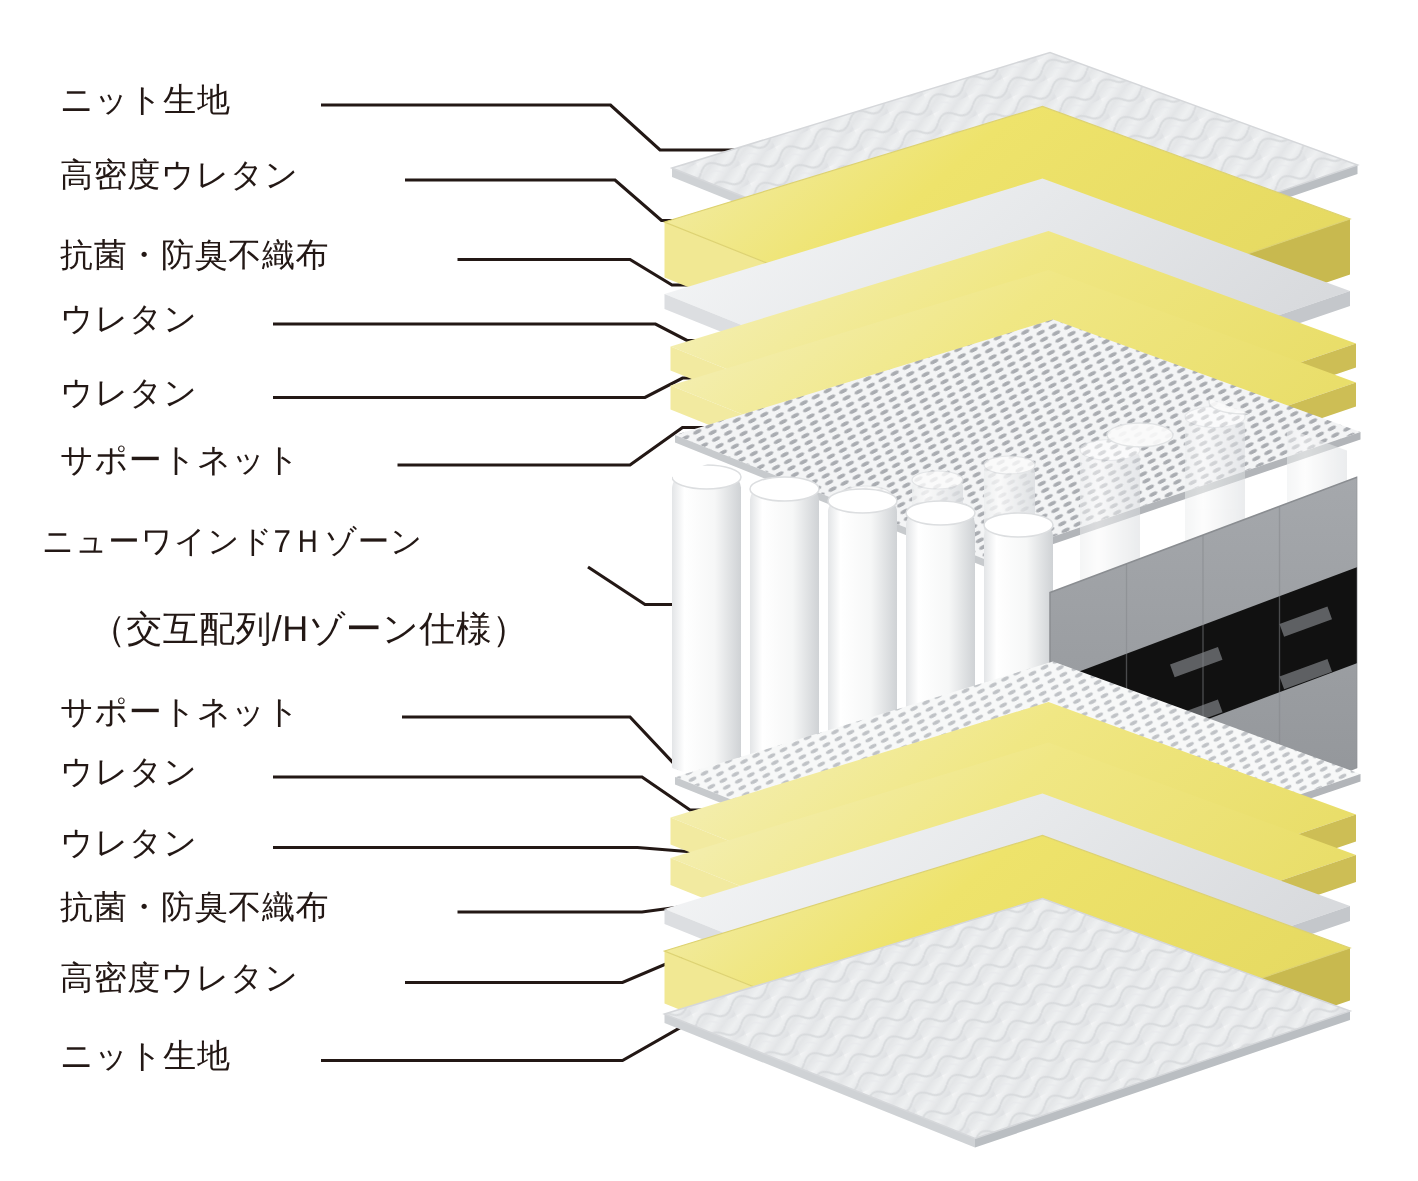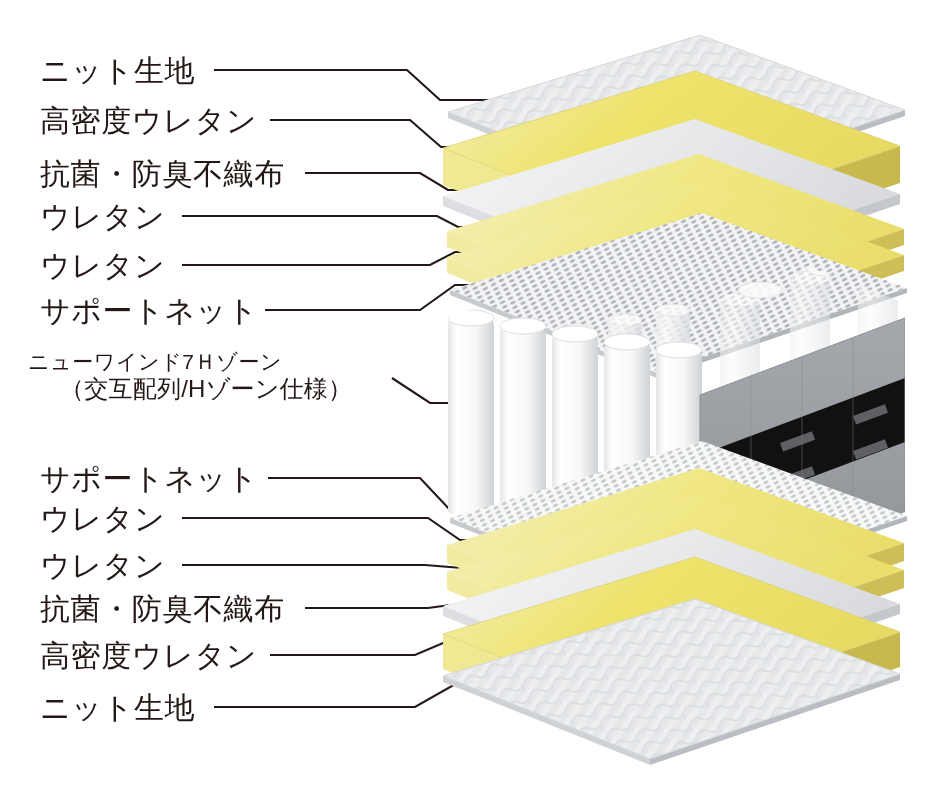--- a/index.html
+++ b/index.html
@@ -11,21 +11,21 @@
   #stage{position:relative;width:945px;height:787px;background:#fff;}
   #diagram{position:absolute;left:0;top:0;width:945px;height:787px;}
 
   .lbl{
     position:absolute;
     white-space:nowrap;
     color:#231815;
     letter-spacing:.02em;
     line-height:1;
   }
-  .lbl-main{font-size:30px;}
+  .lbl-main{font-size:22px;}
   .lbl-big{font-size:21px;letter-spacing:.03em;}
   .lbl-sub{font-size:24px;letter-spacing:.01em;}
 </style>
 </head>
 <body>
 
 <div id="stage">
 
   <svg id="diagram" viewBox="0 0 945 787">
     <defs>
@@ -284,21 +284,21 @@
   </svg>
 
   <div class="lbl lbl-main" style="left:40px;  top:56px;">ニット生地</div>
   <div class="lbl lbl-main" style="left:40px;  top:106px;">高密度ウレタン</div>
   <div class="lbl lbl-main" style="left:40px;  top:159px;">抗菌・防臭不織布</div>
   <div class="lbl lbl-main" style="left:40px;  top:202px;">ウレタン</div>
   <div class="lbl lbl-main" style="left:40px;  top:251px;">ウレタン</div>
   <div class="lbl lbl-main" style="left:40px;  top:296px;">サポートネット</div>
 
   <div class="lbl lbl-big" style="left:28px;  top:351px;">ニューワインド7Ｈゾーン</div>
-  <div class="lbl lbl-sub" style="left:60px;  top:377px;">（交互配列/Hゾーン仕様）</div>
+  <div class="lbl lbl-sub" style="left:60px;  top:408px;">（交互配列/Hゾーン仕様）</div>
 
   <div class="lbl lbl-main" style="left:40px;  top:464px;">サポートネット</div>
   <div class="lbl lbl-main" style="left:40px;  top:504px;">ウレタン</div>
   <div class="lbl lbl-main" style="left:40px;  top:551px;">ウレタン</div>
   <div class="lbl lbl-main" style="left:40px;  top:594px;">抗菌・防臭不織布</div>
   <div class="lbl lbl-main" style="left:40px;  top:641px;">高密度ウレタン</div>
   <div class="lbl lbl-main" style="left:40px;  top:693px;">ニット生地</div>
 
 </div>
 

